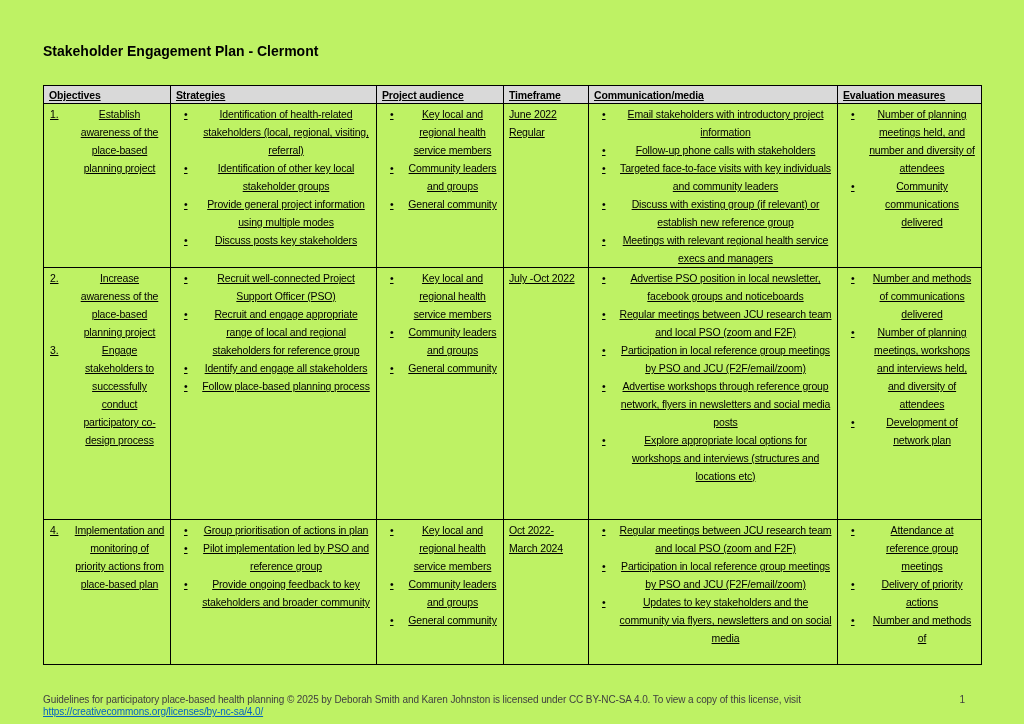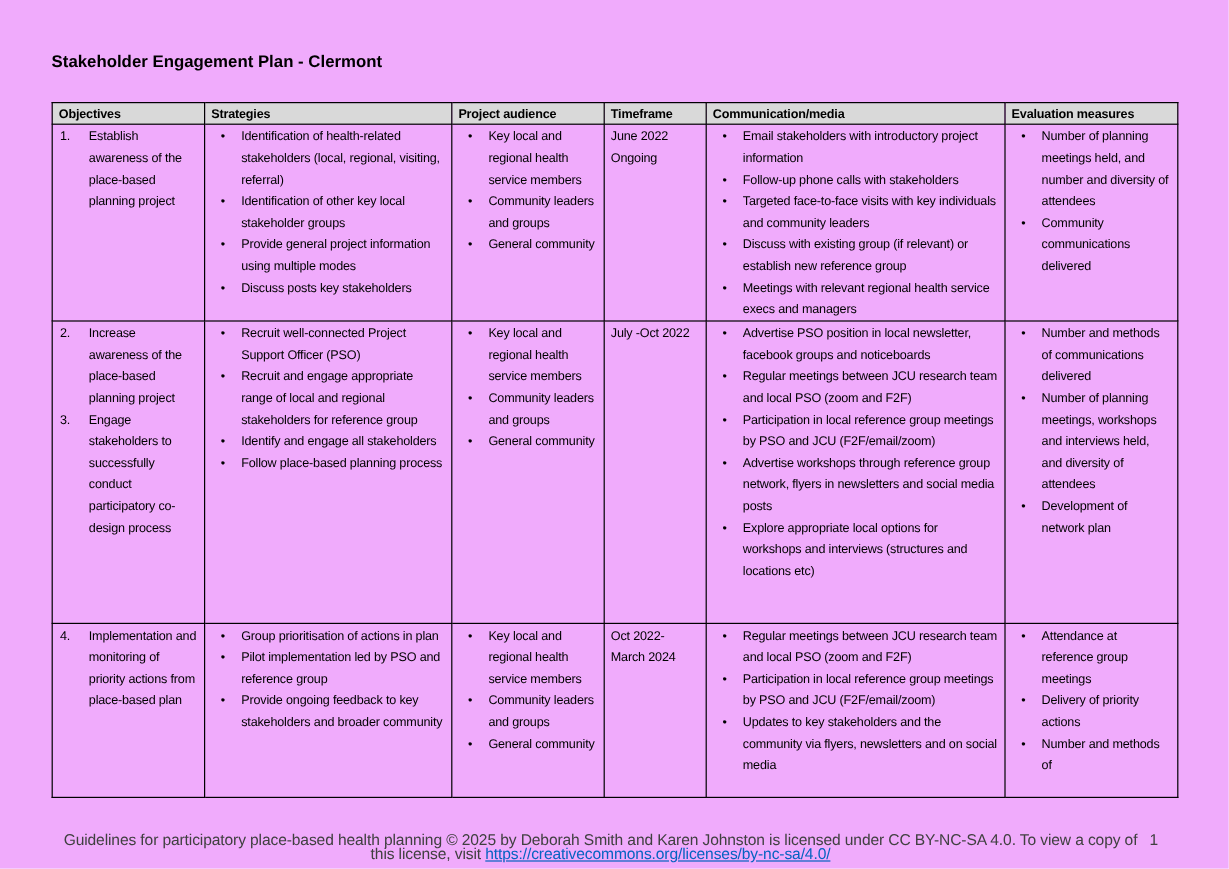--- a/index.html
+++ b/index.html
@@ -1,31 +1,31 @@
 <!DOCTYPE html>
 <html><head>
 <meta charset="utf-8">
 <style>
   html,body{margin:0;padding:0;background:#ffffff;}
   body{width:1024px;height:724px;font-family:"Liberation Sans",sans-serif;color:#000;}
-  .page{position:relative;width:1024px;height:724px;background:#f0abfc;overflow:hidden;}
+  .page{position:relative;width:1024px;height:724px;background:#bef264;overflow:hidden;}
   .doc-title{position:absolute;left:43px;top:43px;margin:0;font-size:14px;font-weight:bold;color:#000;letter-spacing:0;}
   table.plan-table{position:absolute;left:43px;top:85px;width:938px;border-collapse:collapse;table-layout:fixed;}
-  .plan-table th,.plan-table td{border:1px solid #000;vertical-align:top;font-size:10.5px;letter-spacing:-0.15px;padding:1px 5px 0 5px;}
+  .plan-table th,.plan-table td{border:1px solid #000;vertical-align:top;font-size:10.5px;letter-spacing:-0.15px;padding:1px 5px 0 5px;text-decoration:underline;}
   .plan-table th{background:#d9d9d9;text-align:left;font-weight:bold;height:16px;line-height:16px;white-space:nowrap;overflow:hidden;}
   .plan-table td{line-height:18px;}
   tr.row-1 td{height:161px;}
   tr.row-2 td{height:250px;}
   tr.row-3 td{height:143px;}
   .li{display:flex;}
   .li-marker{flex:0 0 25px;padding-left:8px;box-sizing:border-box;}
   .num-marker{flex:0 0 25px;padding-left:1px;box-sizing:border-box;}
-  .li-text{flex:1;min-width:0;}
+  .li-text{flex:1;min-width:0;text-align:center;}
   .tf-line{display:block;}
-  .footer{position:absolute;left:43px;top:694px;width:938px;display:flex;align-items:flex-start;font-size:13px;letter-spacing:-0.1px;color:#404040;line-height:12px;text-align:center;}
+  .footer{position:absolute;left:43px;top:694px;width:938px;display:flex;align-items:flex-start;font-size:10px;letter-spacing:-0.1px;color:#404040;line-height:12px;}
   .footer-link{color:#0563C1;text-decoration:underline;cursor:pointer;}
   .page-number{margin-left:auto;padding-right:16px;color:#404040;}
 </style>
 </head>
 <body>
 
 <div class="page">
   <h1 class="doc-title">Stakeholder Engagement Plan - Clermont</h1>
 
   <table class="plan-table">
@@ -82,21 +82,21 @@
               <span class="li-marker">•</span>
               <span class="li-text">Community leaders and groups</span>
             </div>
             <div class="li">
               <span class="li-marker">•</span>
               <span class="li-text">General community</span>
             </div>
           </td>
           <td>
             <span class="tf-line">June 2022</span>
-            <span class="tf-line">Ongoing</span>
+            <span class="tf-line">Regular</span>
           </td>
           <td>
             <div class="li">
               <span class="li-marker">•</span>
               <span class="li-text">Email stakeholders with introductory project information</span>
             </div>
             <div class="li">
               <span class="li-marker">•</span>
               <span class="li-text">Follow-up phone calls with stakeholders</span>
             </div>

